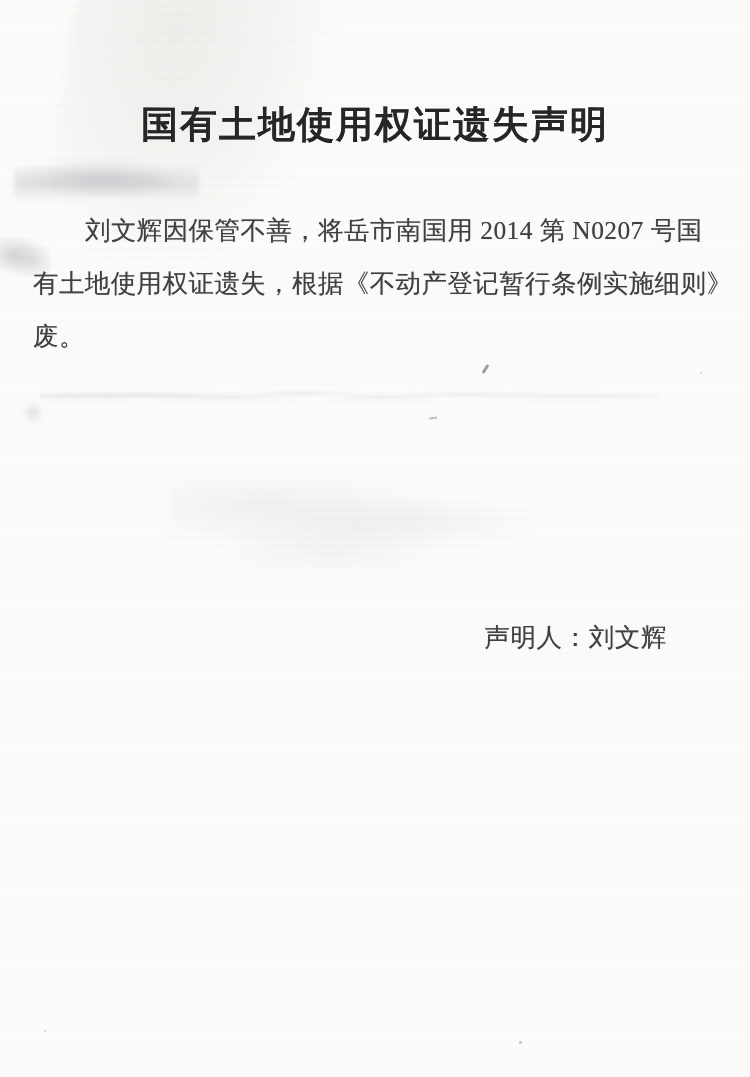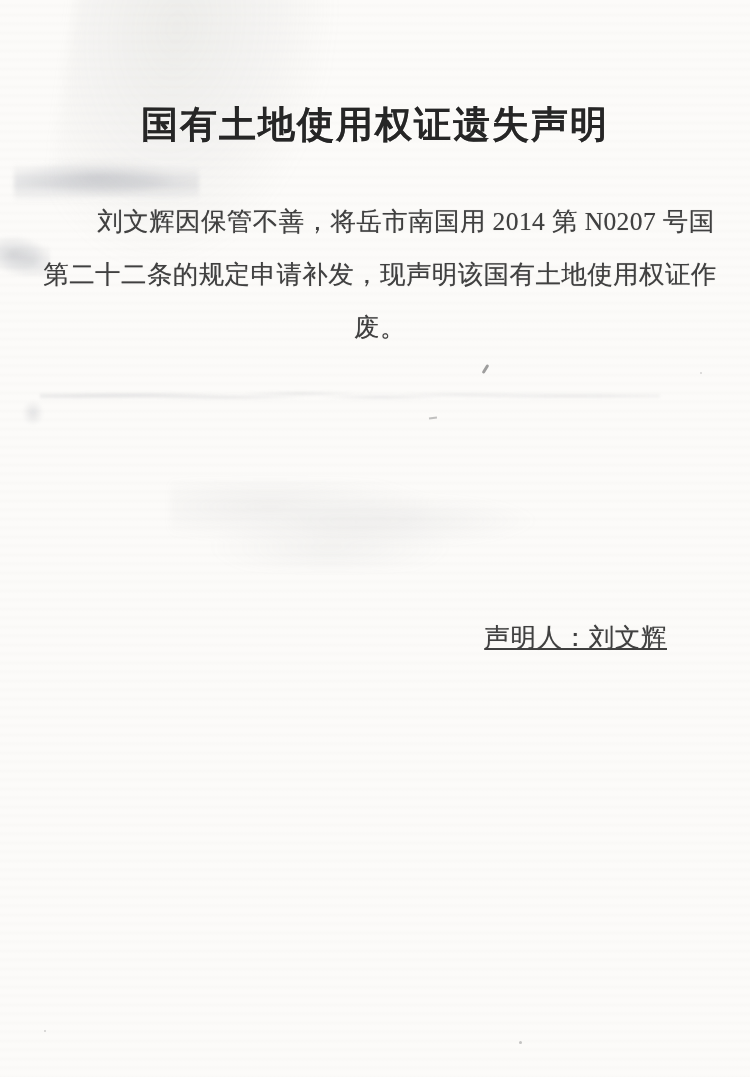--- a/index.html
+++ b/index.html
@@ -53,41 +53,39 @@
     text-align: center;
     font-size: 37px;
     font-weight: bold;
     letter-spacing: 2px;
     color: var(--title-ink);
     text-shadow: 0 0 0.6px rgba(40,40,40,0.6);
     white-space: nowrap;
   }
   .body-text {
     position: absolute;
-    top: 195px;
+    top: 204px;
     left: 33px;
     width: 694px;
     font-size: 25.5px;
     line-height: 53px;
     letter-spacing: 0.4px;
     color: var(--ink);
     text-shadow: 0 0 0.7px rgba(75,75,75,0.55);
-    text-align: center;
   }
   .body-text p { margin: 0; white-space: nowrap; }
   .body-text p.indent { text-indent: 52px; }
   .sig-line {
     position: absolute;
     font-size: 25.5px;
     line-height: 53px;
     letter-spacing: 0.6px;
     color: var(--ink);
     text-shadow: 0 0 0.7px rgba(75,75,75,0.55);
     white-space: nowrap;
-    text-decoration: underline;
   }
   .declarant { top: 611px; right: 83px; }
   .date { top: 666px; right: 57px; }
 
   
   .artifact { position: absolute; pointer-events: none; }
   .ghost-a {
     left: 14px; top: 160px; width: 185px; height: 42px;
     background:
       radial-gradient(ellipse at 15% 55%, rgba(120,125,140,0.22) 0%, rgba(120,125,140,0) 60%),
@@ -151,21 +149,21 @@
 <div class="page">
 
   <div class="corner-wash artifact"></div>
   <div class="ghost-a artifact"></div>
   <div class="ghost-b artifact"></div>
 
   <h1 class="title">国有土地使用权证遗失声明</h1>
 
   <div class="body-text">
     <p class="indent">刘文辉因保管不善，将岳市南国用 2014 第 N0207 号国</p>
-    <p>第二十二条的规定申请补发，现声明该国有土地使用权证作</p>
+    <p>有土地使用权证遗失，根据《不动产登记暂行条例实施细则》</p>
     <p>废。</p>
   </div>
 
   <div class="ghost-row artifact"></div>
   <div class="ghost-foot artifact"></div>
   <div class="ghost-mid artifact"></div>
   <div class="tick-mark artifact"></div>
   <div class="dash-mark artifact"></div>
   <div class="speck-1 artifact"></div>
   <div class="speck-2 artifact"></div>

